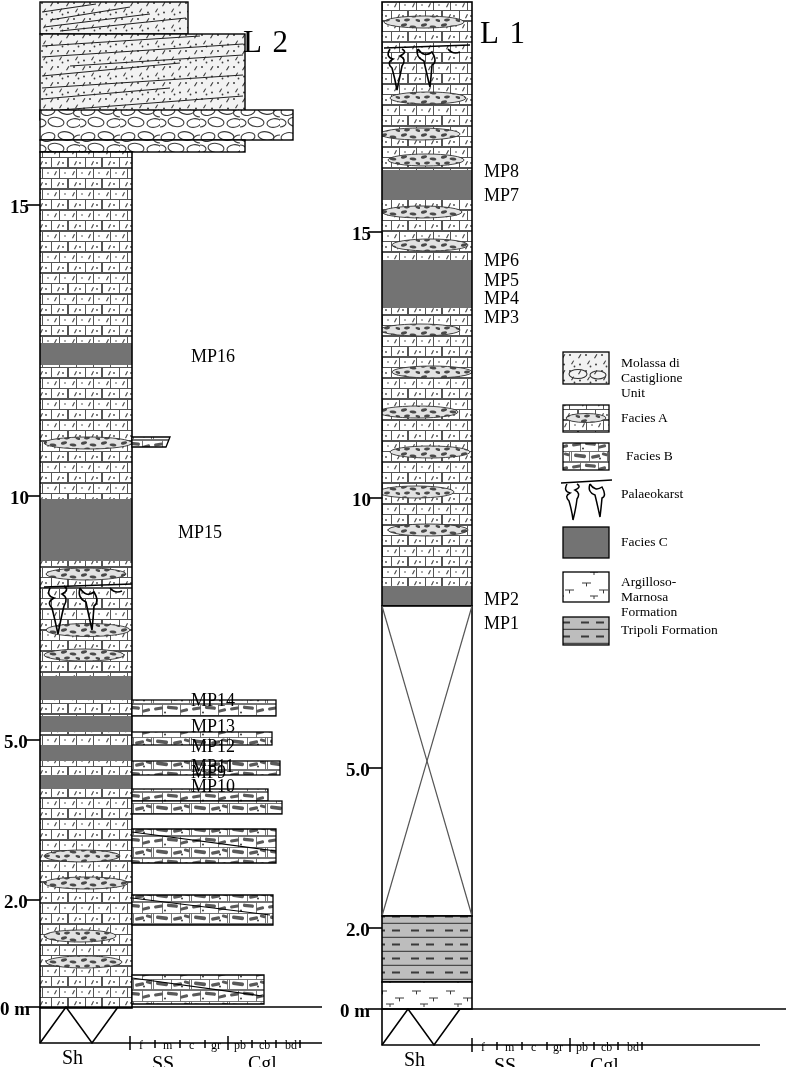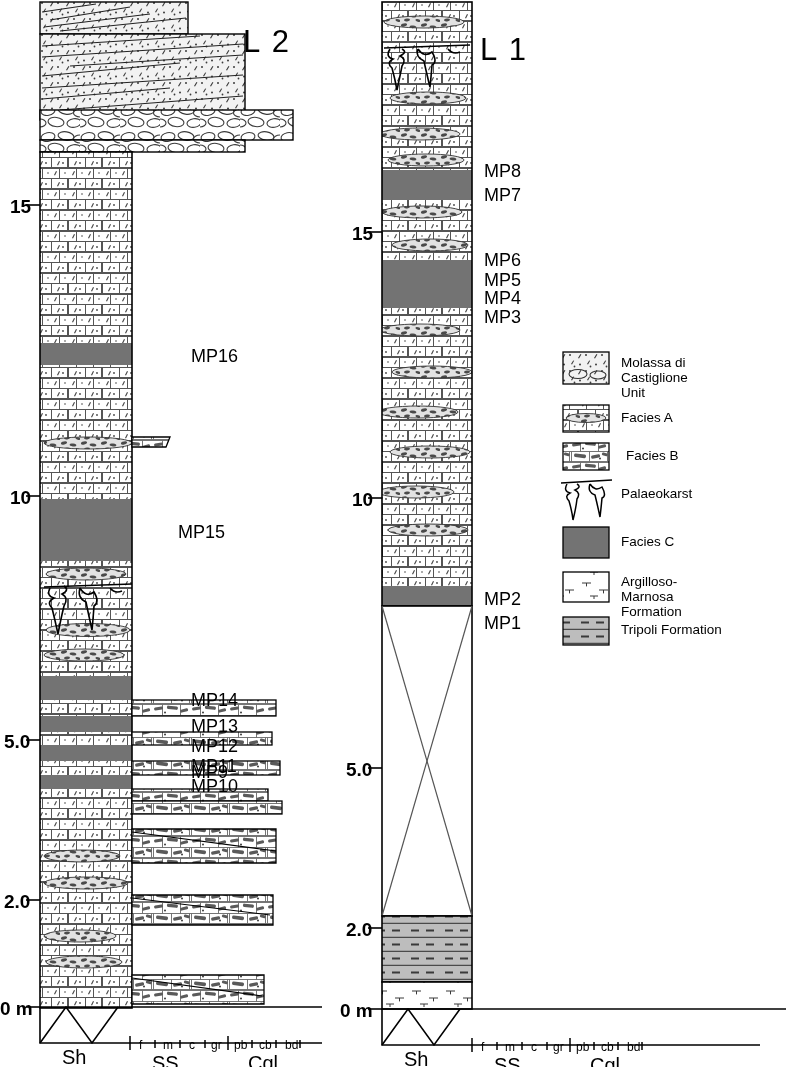--- a/index.html
+++ b/index.html
@@ -1,18 +1,18 @@
 <!DOCTYPE html>
 <html><head>
 <meta charset="utf-8">
 <style>
   html,body{margin:0;padding:0;background:#ffffff;}
   body{width:786px;height:1067px;position:relative;overflow:hidden;
        font-family:"Liberation Sans", sans-serif;color:#000;}
-  .fig{position:absolute;left:0;top:0;width:699px;height:1067px;}
+  .fig{position:absolute;left:0;top:0;width:699px;height:1067px;font-family:Liberation Serif, serif;}
   .lbl{position:absolute;white-space:nowrap;}
   .colTitle{font-size:31px;letter-spacing:2px;font-weight:400;}
   .mp{font-size:18px;}
   .tick{font-size:19px;font-weight:bold;}
   .gs{font-size:12px;}
   .gsBig{font-size:20px;}
   .legTxt{font-size:13.5px;line-height:15px;}
   svg{display:block;}
 </style>
 </head>
@@ -300,21 +300,21 @@
 
     <rect x="563" y="527" width="46" height="31" fill="#737373" stroke="#000" stroke-width="1.3"></rect>
 
     <rect x="563" y="572" width="46" height="30" fill="url(#pArg)" stroke="#000" stroke-width="1.3"></rect>
 
     <rect x="563" y="617" width="46" height="28" fill="url(#pTripoli)" stroke="#000" stroke-width="1.3"></rect>
   </g>
 </svg>
 
 <div class="lbl colTitle" style="left:243px;top:24px">L 2</div>
-<div class="lbl colTitle" style="left:480px;top:32px">L 1</div>
+<div class="lbl colTitle" style="left:480px;top:15px">L 1</div>
 
 <div class="lbl tick" style="left:10px;top:196px">15</div>
 <div class="lbl tick" style="left:10px;top:487px">10</div>
 <div class="lbl tick" style="left:4px;top:731px">5.0</div>
 <div class="lbl tick" style="left:4px;top:891px">2.0</div>
 <div class="lbl tick" style="left:0px;top:998px">0 m</div>
 
 <div class="lbl tick" style="left:352px;top:223px">15</div>
 <div class="lbl tick" style="left:352px;top:489px">10</div>
 <div class="lbl tick" style="left:346px;top:759px">5.0</div>

